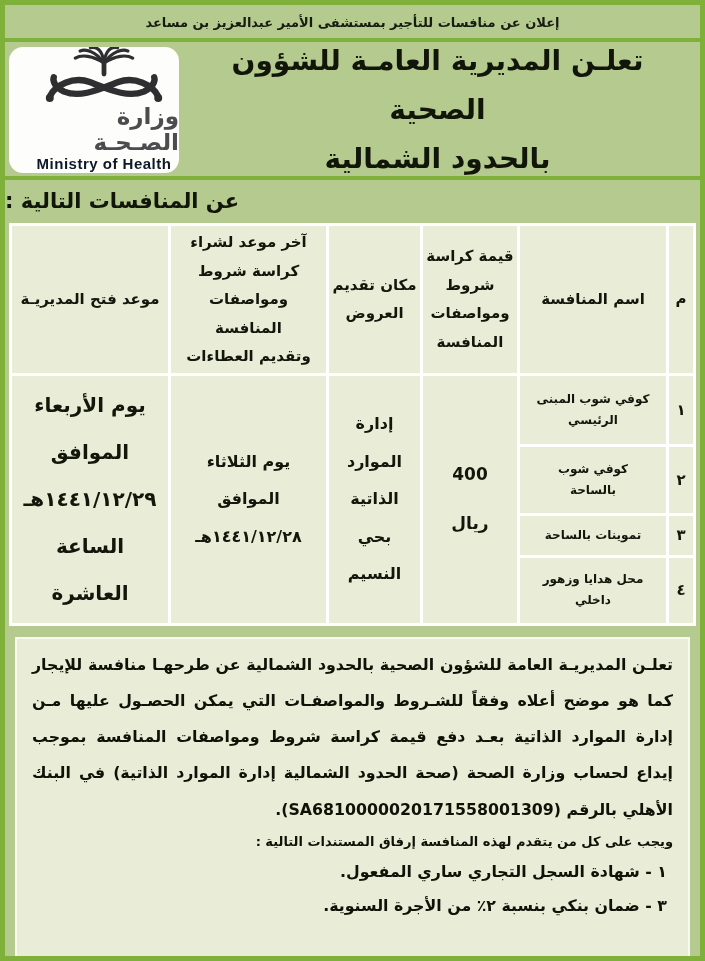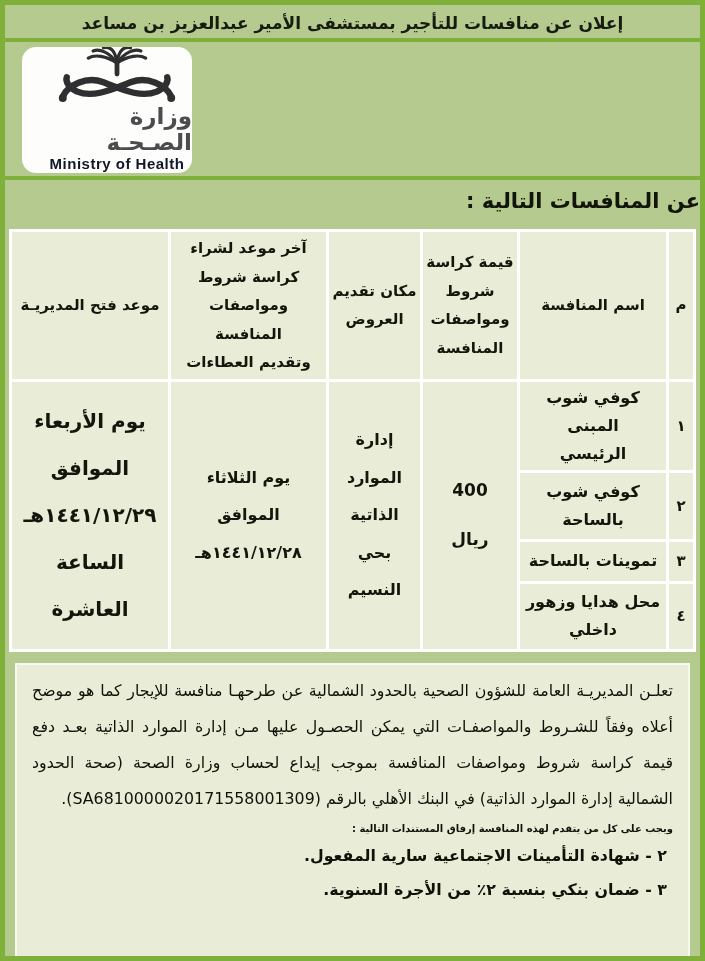--- a/index.html
+++ b/index.html
@@ -10,35 +10,35 @@
   }
   .ad {
     width: 705px; height: 961px;
     background: #b4ca8e;
     border: 5px solid #7fb13a;
     overflow: hidden;
   }
   .headline {
     height: 37px; line-height: 36px;
     text-align: center;
-    font-size: 17px; font-weight: 800;
+    font-size: 13px; font-weight: 800;
     color: #181c10;
     border-bottom: 4px solid #7fb13a;
   }
   .title-section {
     display: flex; flex-direction: row-reverse;
     height: 138px;
     border-bottom: 4px solid #7fb13a;
     padding: 4px;
   }
   .logo-card {
     width: 170px; height: 126px;
     background: #fdfdfb;
     border-radius: 14px;
-    margin: 1px 13px;
+    margin: 1px 0;
     display: flex; flex-direction: column;
     align-items: center; justify-content: center;
     overflow: hidden;
     padding-left: 20px;
   }
   .logo-ar {
     font-size: 23px; font-weight: 700; color: #4c4c4e;
     line-height: 1.1; margin-top: -2px;
   }
   .logo-en {
@@ -48,64 +48,64 @@
   }
   .title {
     flex: 1;
     display: flex; align-items: center; justify-content: center;
     text-align: center;
     font-size: 28px; font-weight: 800; color: #121509;
     line-height: 1.75;
     white-space: pre-line;
   }
   .subtitle {
-    height: 49px; line-height: 43px;
-    text-align: right;
+    height: 43px; line-height: 43px;
+    text-align: left;
     font-size: 21px; font-weight: 800; color: #121509;
   }
   table.comp {
     width: calc(100% - 8px);
     margin: 0 4px;
     border-collapse: collapse;
     table-layout: fixed;
   }
   table.comp th, table.comp td {
     background: #e9edd8;
     border: 3px solid #ffffff;
     text-align: center; vertical-align: middle;
     font-weight: 800; color: #13160a;
     padding: 2px;
     white-space: pre-line;
   }
   table.comp th { font-size: 15px; line-height: 1.9; height: 110px; }
   td.num  { font-size: 15px; }
-  td.name { font-size: 16px; line-height: 1.75; }
+  td.name { font-size: 12px; line-height: 1.75; }
   td.value-cell    { font-size: 17px; line-height: 2.9; }
   td.place-cell    { font-size: 16px; line-height: 2.35; }
   td.deadline-cell { font-size: 16px; line-height: 2.35; }
   td.opening-cell  { font-size: 20px; line-height: 2.35; }
   tr.r1 td { height: 71px; }
   tr.r2 td { height: 69px; }
   tr.r3 td { height: 42px; margin-top: 11px; }
   tr.r4 td { height: 68px; }
   .details {
     margin: 11px 10px 0;
     background: #e9edd8;
     border: 2px solid #f7f8ee;
     padding: 8px 15px 6px;
     color: #101208;
     height: 342px;
   }
   .details .para {
-    font-size: 15.8px; font-weight: 400;
+    font-size: 15.8px; font-weight: 700;
     line-height: 2.3;
     text-align: justify;
   }
   .details .intro {
-    font-size: 10px; font-weight: 800;
+    font-size: 13px; font-weight: 800;
     line-height: 2.1; text-align: right;
   }
   .req-item {
     font-size: 15.8px; font-weight: 800;
     line-height: 2.15; text-align: right;
     padding-right: 6px;
   }
   .emblem { display: block; margin-bottom: 2px; }
 </style>
 </head>
@@ -130,20 +130,22 @@
         <g stroke="#2f2f31" fill="none" stroke-linecap="round">
           <path d="M12,62 C18,48 42,36 62,44 C88,54 110,64 130,56 C140,51 145,44 143,38" stroke-width="8"></path>
           <path d="M148,62 C142,48 118,36 98,44 C72,54 50,64 30,56 C20,51 15,44 17,38" stroke-width="8"></path>
         </g>
         <circle cx="12" cy="64" r="5" fill="#2f2f31"></circle>
         <circle cx="148" cy="64" r="5" fill="#2f2f31"></circle>
       </svg>
       <div class="logo-ar">وزارة الصـحـة</div>
       <div class="logo-en">Ministry of Health</div>
     </div>
+    <div class="title">تعلـن المديرية العامـة للشؤون الصحية
+بالحدود الشمالية</div>
   </div>
 
   <div class="subtitle">عن المنافسات التالية :</div>
 
   <table class="comp">
     <colgroup>
       <col style="width:27px">
         <col style="width:149px">
         <col style="width:97px">
       <col style="width:94px">
@@ -197,20 +199,20 @@
       <td class="name">محل هدايا وزهور
 داخلي</td>
     </tr>
   </tbody>
     </table>
 
   <div class="details">
     <p class="para">تعلـن المديريـة العامة للشؤون الصحية بالحدود الشمالية عن طرحهـا منافسة للإيجار كما هو موضح أعلاه وفقاً للشـروط والمواصفـات التي يمكن الحصـول عليها مـن إدارة الموارد الذاتية بعـد دفع قيمة كراسة شروط ومواصفات المنافسة بموجب إيداع لحساب وزارة الصحة (صحة الحدود الشمالية إدارة الموارد الذاتية) في البنك الأهلي بالرقم (SA6810000020171558001309).</p>
     <p class="intro">ويجب على كل من يتقدم لهذه المنافسة إرفاق المستندات التالية :</p>
     <div>
-      <div class="req-item">٢ - شهادة التأمينات الاجتماعية سارية المفعول.</div>
+      <div class="req-item">١ - شهادة السجل التجاري ساري المفعول.</div>
       <div class="req-item">٣ - ضمان بنكي بنسبة ٢٪ من الأجرة السنوية.</div>
 
     </div>
 
   </div>
 
 </div>
 
 </body></html>

